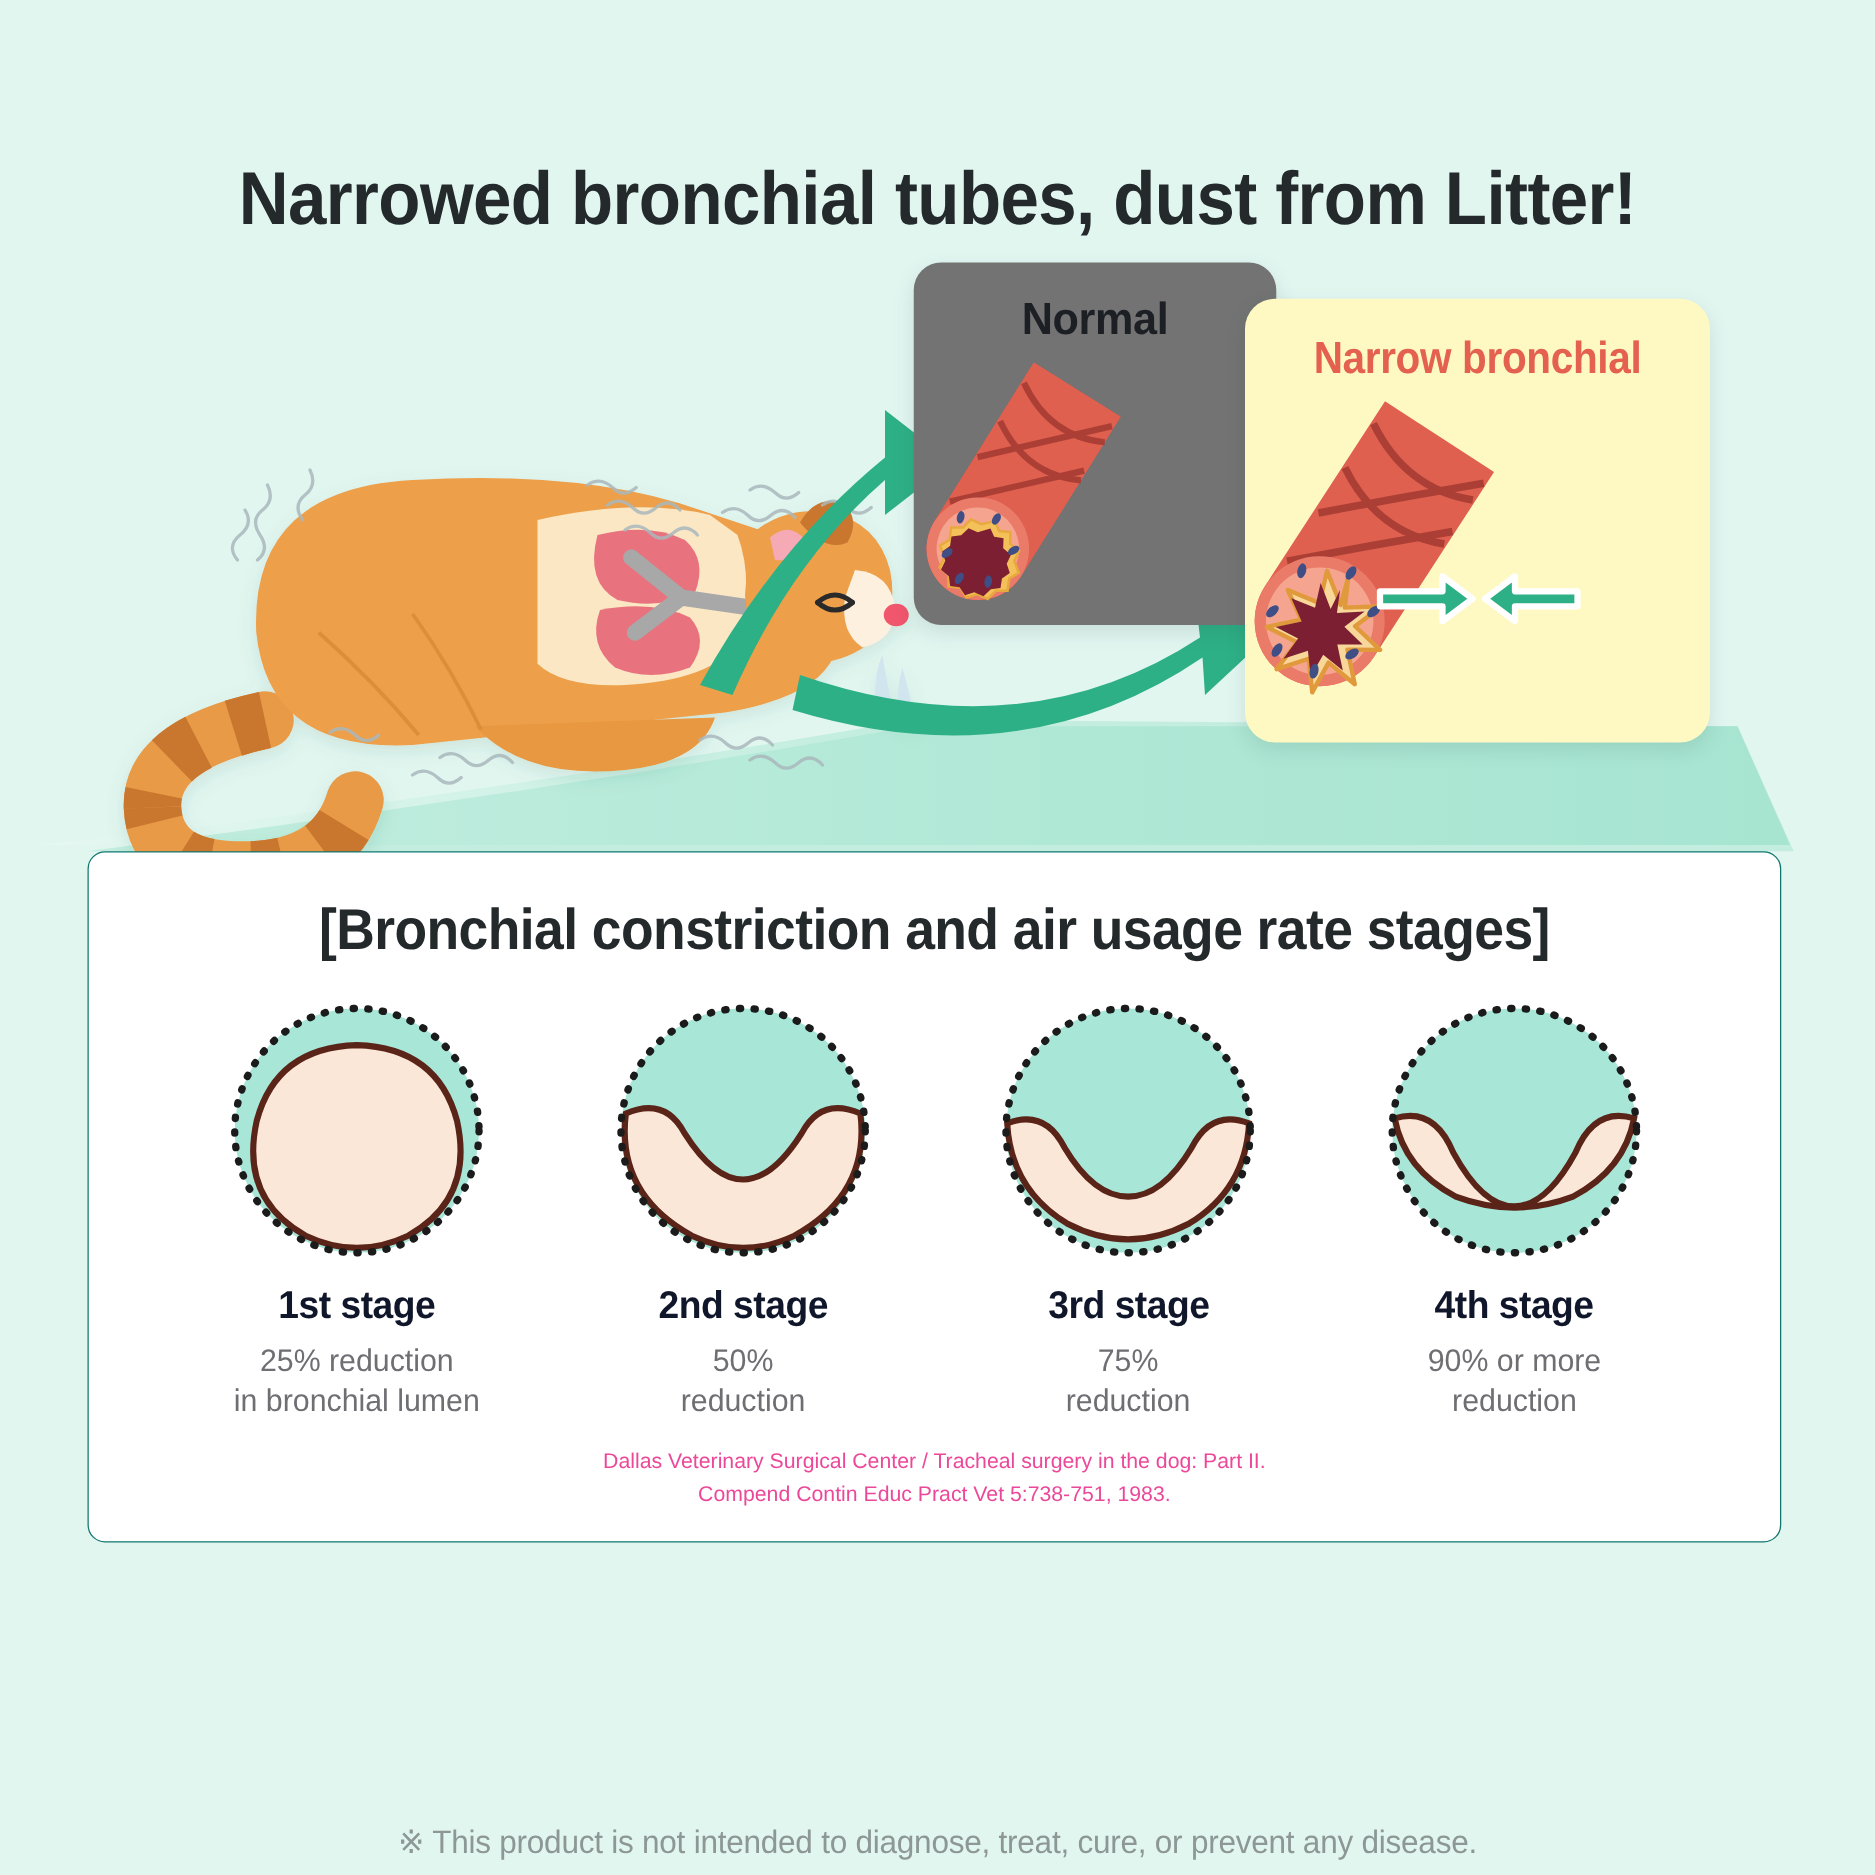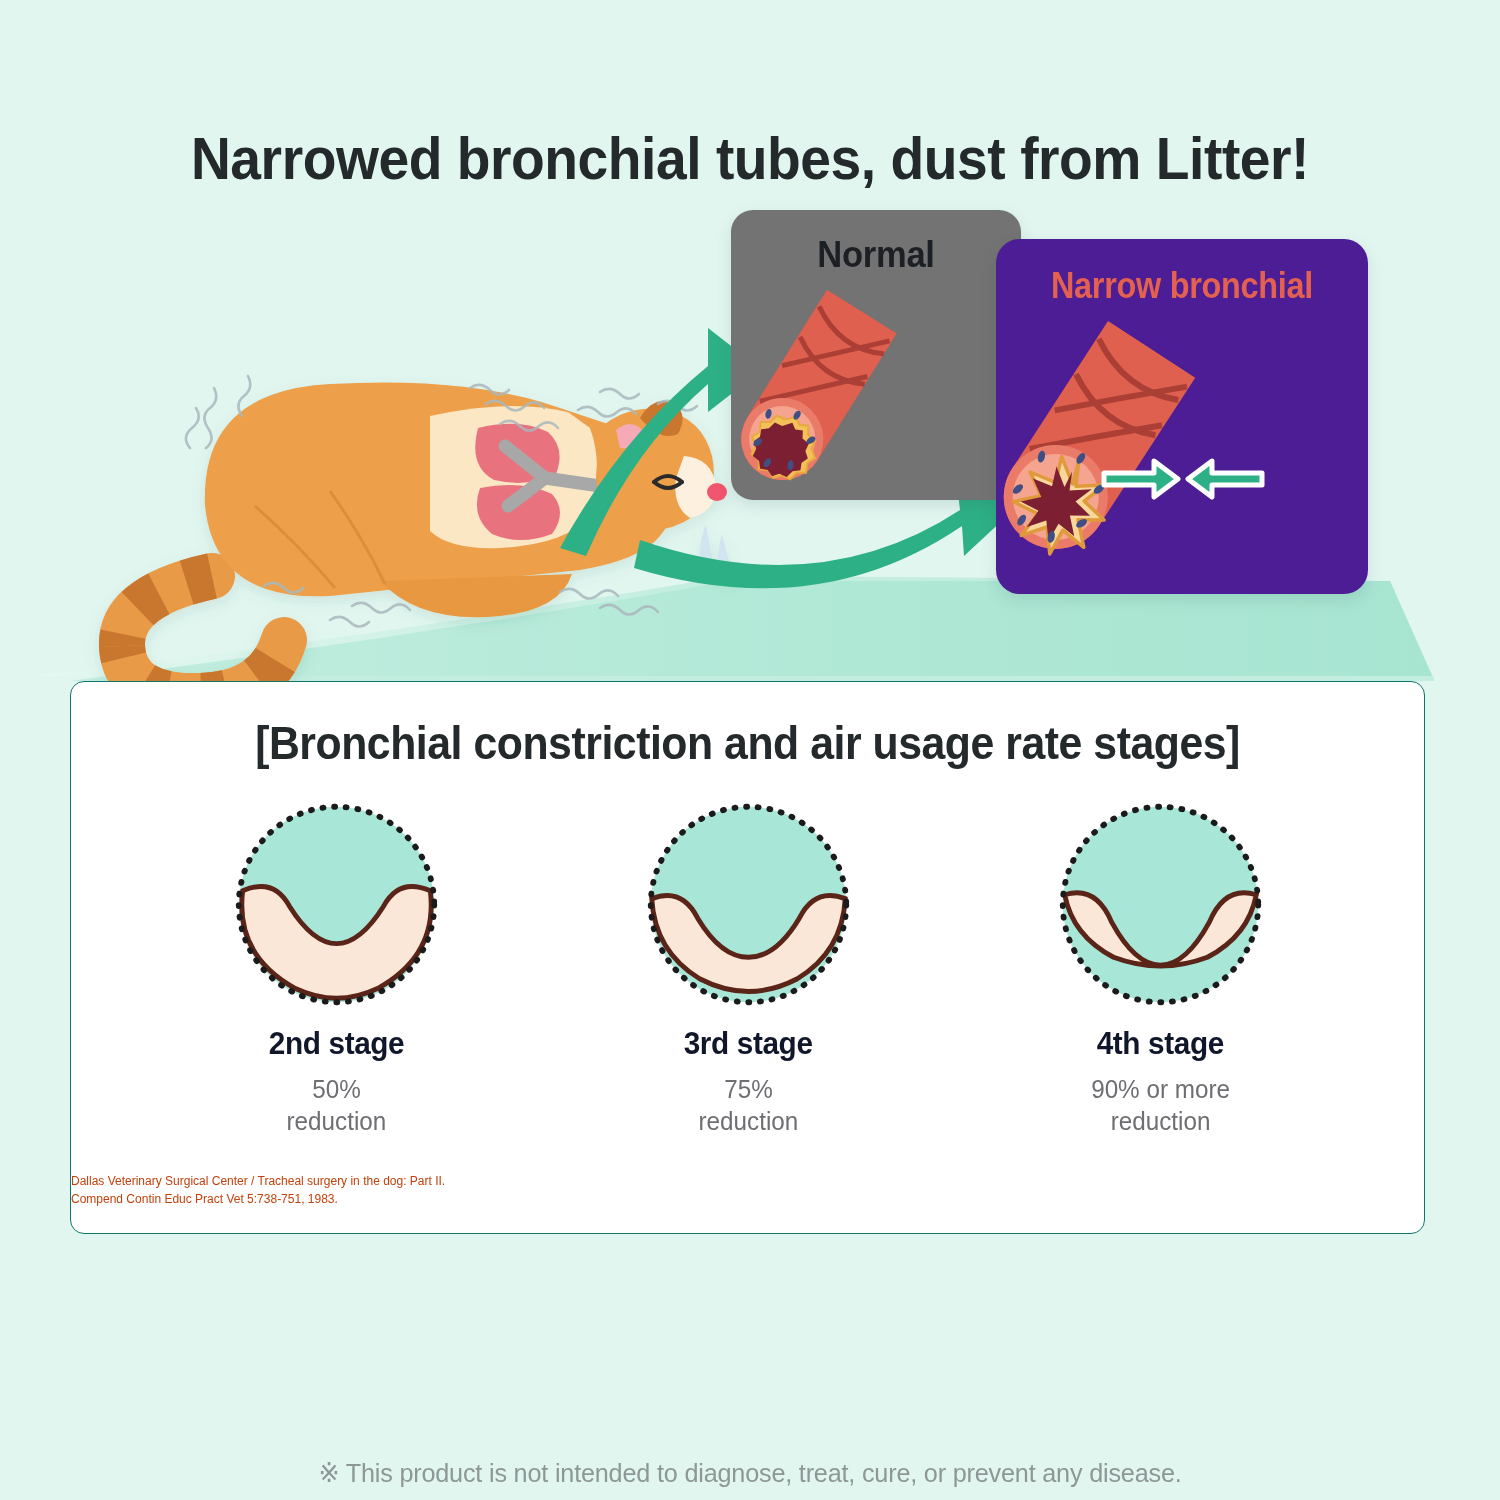--- a/index.html
+++ b/index.html
@@ -26,21 +26,21 @@
     transform:scaleX(0.92);
     white-space:nowrap;
   }
 
   
   .panel{
     position:absolute;background:#737373;border-radius:22px;
     box-shadow:0 6px 16px rgba(40,80,70,.13);
   }
   .panel-normal{left:731px;top:174px;width:290px;height:290px;}
-  .panel-narrow{left:996px;top:203px;width:372px;height:355px;background:#4c1d95;border-radius:24px;}
+  .panel-narrow{left:996px;top:203px;width:372px;height:355px;background:#fef9c3;border-radius:24px;}
 
   .panel-label{
     position:absolute;width:100%;text-align:center;
     font-weight:bold;letter-spacing:-0.3px;white-space:nowrap;
   }
   .label-normal{top:24px;font-size:36px;color:#1c2024;transform:scaleX(0.96);}
   .label-narrow{top:26px;font-size:36px;color:#e4604f;transform:scaleX(0.9);}
 
   
   .card{
@@ -60,22 +60,22 @@
   .stage-name{
     margin-top:14px;font-size:31px;font-weight:bold;color:#11172b;
     letter-spacing:-0.4px;transform:scaleX(0.96);white-space:nowrap;
   }
   .stage-desc{
     margin-top:12px;font-size:25px;line-height:1.26;color:#6e6e73;
     text-align:center;white-space:pre-line;transform:scaleX(0.97);
   }
 
   .citation{
-    position:absolute;left:0;bottom:24px;width:100%;text-align:left;
-    font-size:12px;line-height:1.55;color:#c2410c;white-space:pre-line;
+    position:absolute;left:0;bottom:24px;width:100%;text-align:center;
+    font-size:17px;line-height:1.55;color:#ec4899;white-space:pre-line;
   }
 
   
   .headline{
     position:absolute;left:0;top:1222px;width:1500px;text-align:center;
     font-size:76px;font-weight:bold;color:#2b2f33;line-height:1.17;
     letter-spacing:-1px;
   }
   .hl-line{display:block;position:relative;}
   .hl-line .mark{
@@ -253,20 +253,30 @@
         <path d="M266 168 h-50 v-12 l-24 18 24 18 v-12 h50 Z" fill="#2eb086" stroke="#ffffff" stroke-width="5" stroke-linejoin="round"></path>
       </g>
     </svg>
   </div>
 
   <div class="card">
     <div class="card-title">[Bronchial constriction and air usage rate stages]</div>
 
     <div class="stages">
 
+      <div class="stage-col">
+        <svg class="stage-shape" viewBox="0 0 220 220">
+          <circle cx="110" cy="110" r="100" fill="#a8e6d8"></circle>
+          <path d="M110 40 Q176 42 192 102 Q206 166 152 196 Q110 216 68 196 Q14 166 28 102 Q44 42 110 40 Z" fill="#fbe7d7" stroke="#5a2418" stroke-width="5"></path>
+          <circle cx="110" cy="110" r="100" fill="none" stroke="#1b1b1b" stroke-width="6" stroke-linecap="round" stroke-dasharray="1 11"></circle>
+        </svg>
+        <div class="stage-name">1st stage</div>
+        <div class="stage-desc">25% reduction
+in bronchial lumen</div>
+      </div>
 
       <div class="stage-col">
         <svg class="stage-shape" viewBox="0 0 220 220">
           <circle cx="110" cy="110" r="100" fill="#a8e6d8"></circle>
           <path d="M14 96 Q46 82 62 112 Q86 150 110 150 Q134 150 158 112 Q174 82 206 96
                    Q214 162 152 196 Q110 216 68 196 Q6 162 14 96 Z" fill="#fbe7d7" stroke="#5a2418" stroke-width="5"></path>
           <circle cx="110" cy="110" r="100" fill="none" stroke="#1b1b1b" stroke-width="6" stroke-linecap="round" stroke-dasharray="1 11"></circle>
         </svg>
         <div class="stage-name">2nd stage</div>
         <div class="stage-desc">50%

